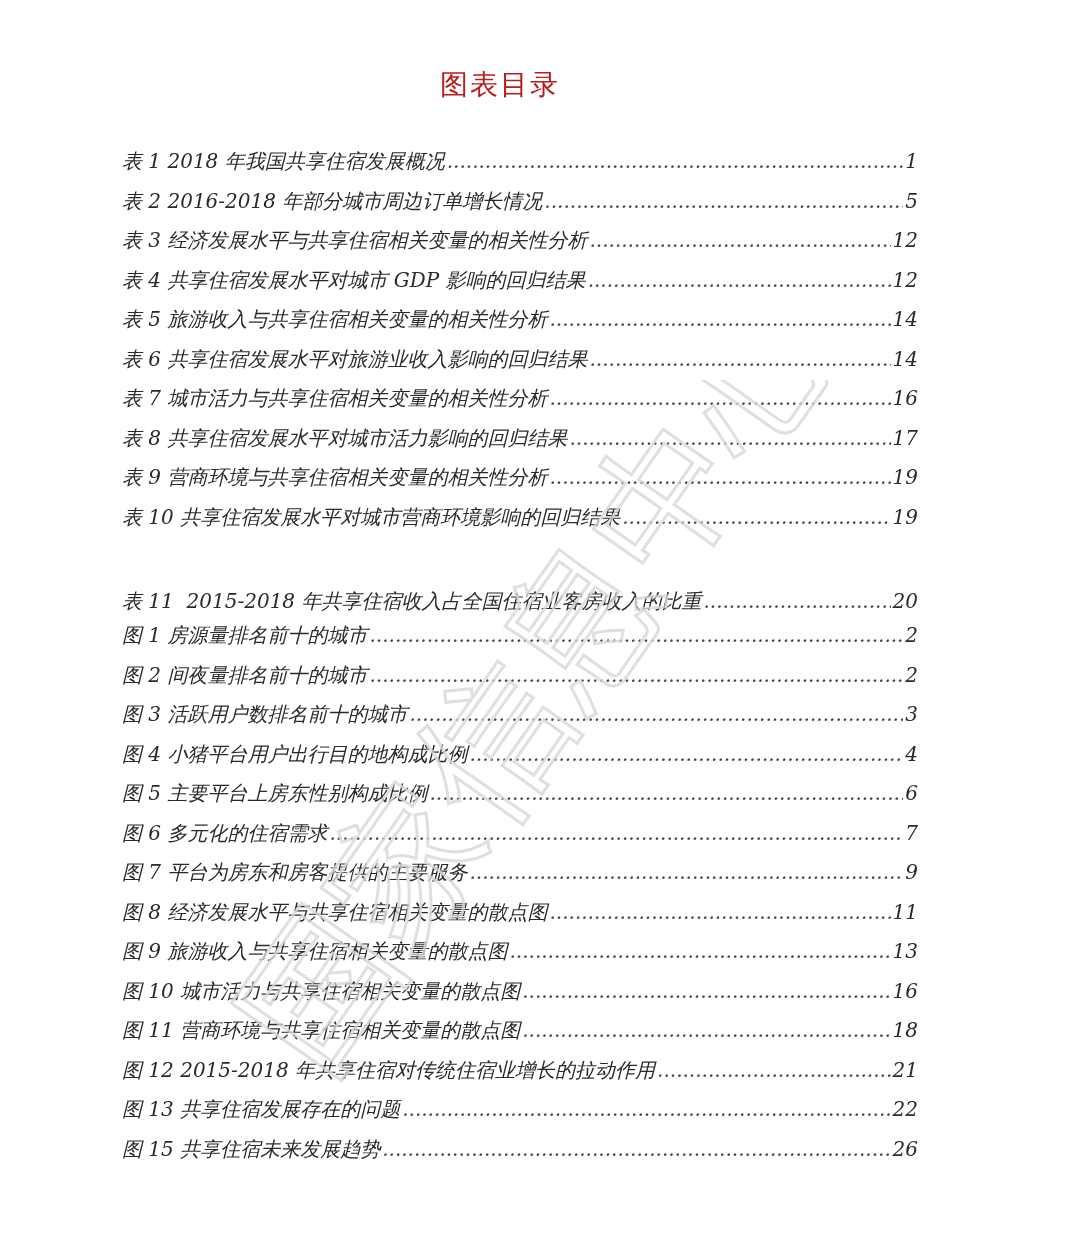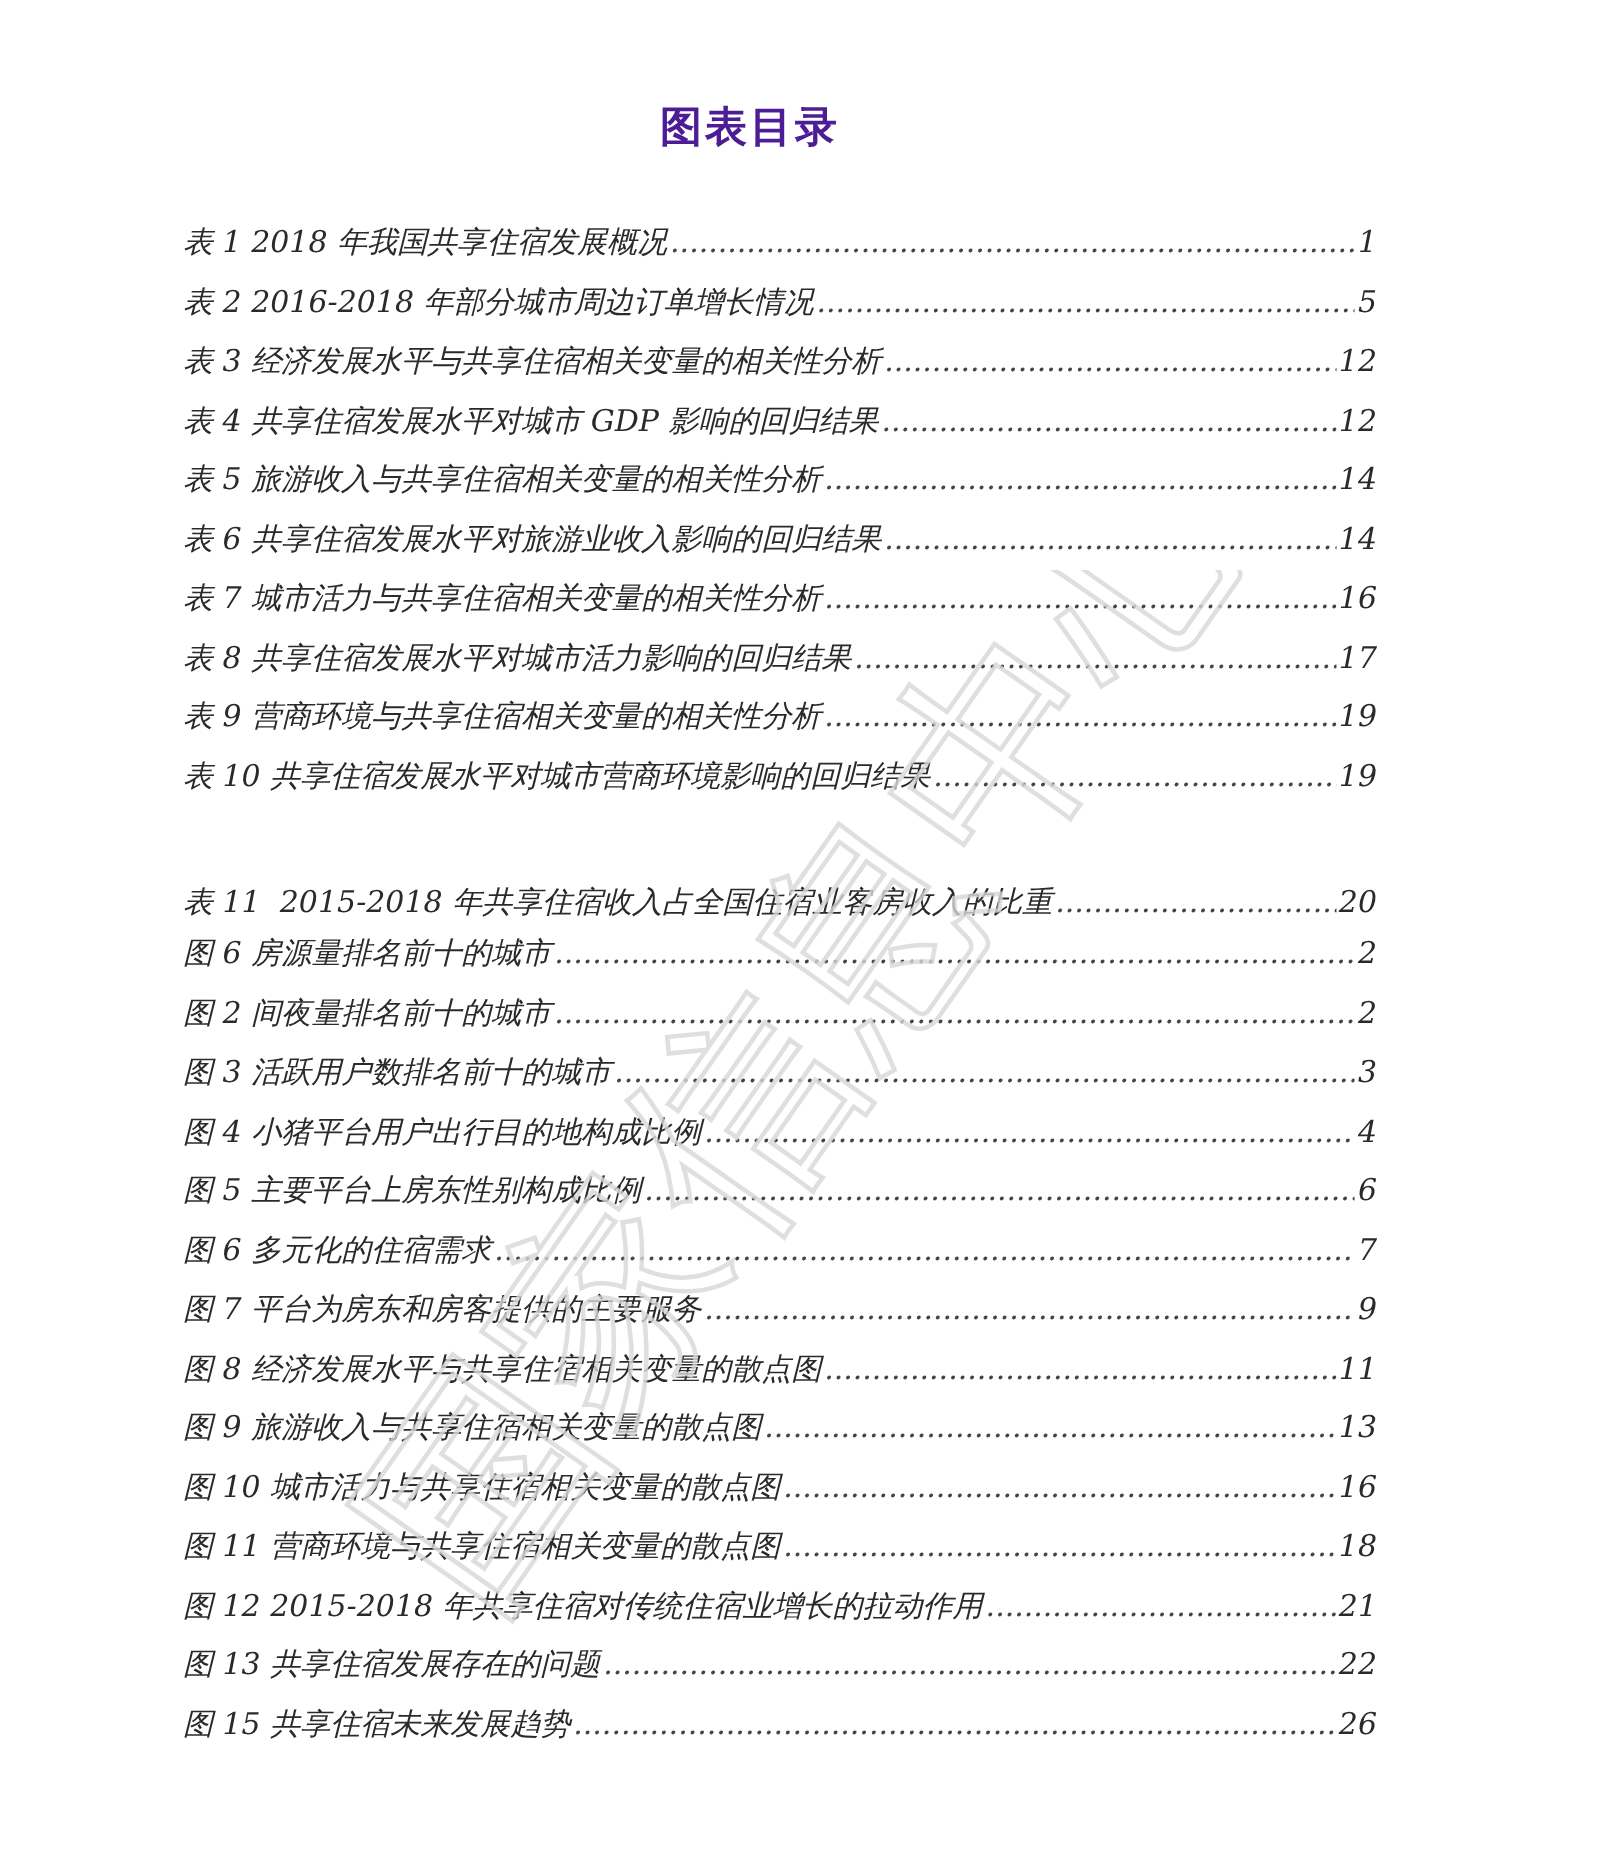--- a/index.html
+++ b/index.html
@@ -1,19 +1,19 @@
 <!DOCTYPE html>
 <html><head>
 <meta charset="utf-8">
 <style>
   html, body { margin:0; padding:0; background:#ffffff; }
   body { width:1080px; height:1242px; position:relative; overflow:hidden;
          font-family: "DejaVu Serif", "Liberation Serif", serif; color:#2a2a2a; }
   .title { position:absolute; top:66px; left:0; width:1000px; text-align:center;
-           font-size:28px; font-weight:bold; color:#4c1d95; letter-spacing:2px; }
+           font-size:28px; font-weight:normal; color:#b91c1c; letter-spacing:2px; }
   .list { position:absolute; left:122px; width:796px; }
   .row { display:flex; align-items:baseline; height:39.5px; font-size:20px; white-space:nowrap;font-style:italic; }
   .row .label { flex:0 0 auto; }
   .row .dots { flex:1 1 auto; overflow:hidden; color:#444; margin:0 2px; letter-spacing:0px; }
   .row .dots::after { content:"................................................................................................................................................................................................................"; }
   .row .page { flex:0 0 auto; }
   .watermark { position:absolute; left:200px; top:380px; width:700px; height:800px;
                pointer-events:none; }
 </style>
 </head>
@@ -74,21 +74,21 @@
     </div>
   <div class="row">
       <span class="label" style="white-space:pre;margin-top:45px;">表 11  2015-2018 年共享住宿收入占全国住宿业客房收入的比重</span>
       <span class="dots"></span>
       <span class="page">20</span>
     </div>
 </div>
 
 <div class="list" style="top:622px;">
   <div class="row">
-      <span class="label">图 6 房源量排名前十的城市</span>
+      <span class="label">图 1 房源量排名前十的城市</span>
       <span class="dots"></span>
       <span class="page">2</span>
     </div>
   <div class="row">
       <span class="label">图 2 间夜量排名前十的城市</span>
       <span class="dots"></span>
       <span class="page">2</span>
     </div>
   <div class="row">
       <span class="label">图 3 活跃用户数排名前十的城市</span>

